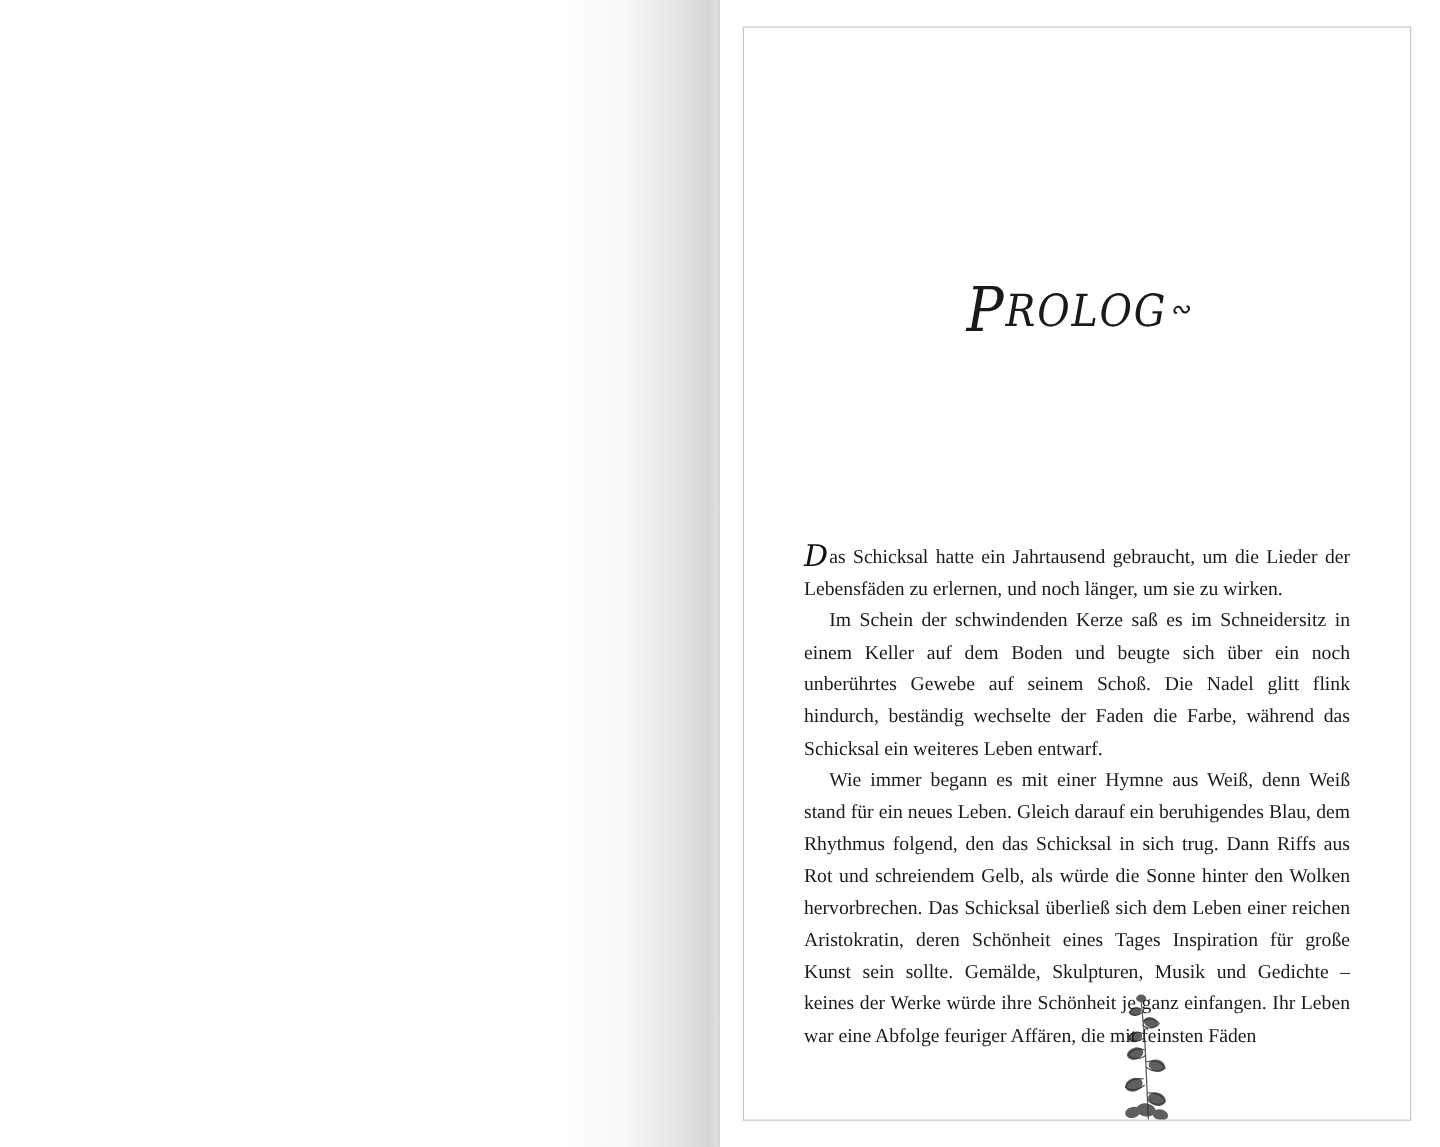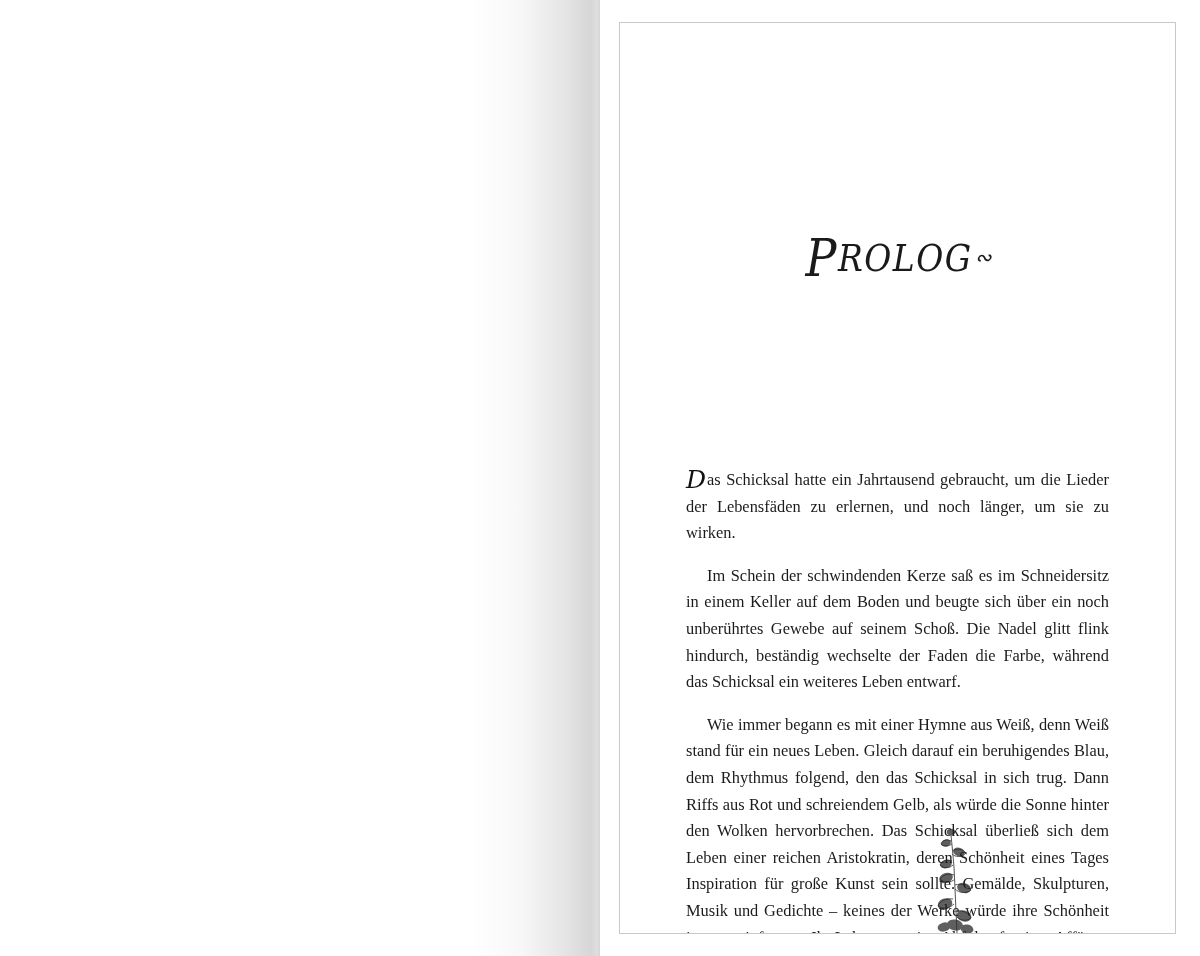--- a/index.html
+++ b/index.html
@@ -113,21 +113,21 @@
     width: 455px;
     font-family: "Liberation Serif", serif;
     font-size: 16.4px;
     line-height: 26.6px;
     color: #1b1b1b;
     text-align: justify;
     text-justify: inter-word;
     hyphens: manual;
   }
   .body-text p {
-    margin: 16px;
+    margin: 0;
     text-indent: 21px;
   }
   .body-text p.first {
     text-indent: 0;
   }
   .dropcap {
     font-family: "DejaVu Serif", serif;
     font-style: italic;
     font-size: 25px;
     line-height: 0;

